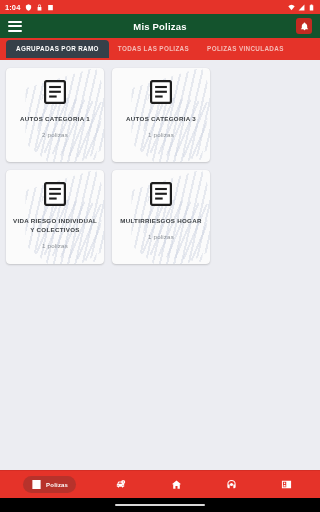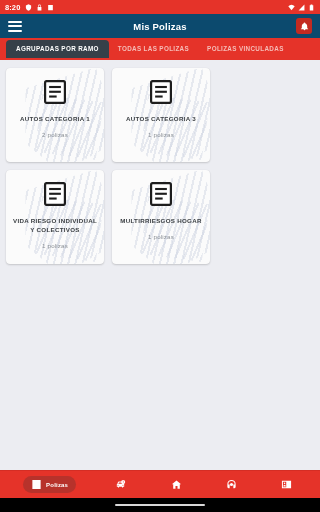--- a/index.html
+++ b/index.html
@@ -18,21 +18,21 @@
     display:flex; align-items:center; padding:0 5px; flex:0 0 auto;
   }
   .sb-time { font-size:7.5px; font-weight:bold; letter-spacing:.1px; }
   .sb-icons-left { display:flex; align-items:center; gap:4px; margin-left:5px; }
   .sb-right { margin-left:auto; display:flex; align-items:center; gap:3px; }
   .sb-ico { width:7px; height:7px; display:block; }
   .sb-ico svg { display:block; width:100%; height:100%; fill:#fff; }
 
   
   .appbar {
-    background:#0c4a6e; flex:0 0 auto;
+    background:#14532d; flex:0 0 auto;
     height:24px; display:flex; align-items:center; padding:0 8px; position:relative;
   }
   .hamburger { width:14px; height:11px; display:flex; flex-direction:column; justify-content:space-between; cursor:pointer; }
   .hamburger span { display:block; height:2px; background:#fff; border-radius:1px; }
   .appbar-title {
     position:absolute; left:0; right:0; text-align:center;
     font-size:9.5px; font-weight:bold; color:#fff; letter-spacing:.2px;
     pointer-events:none;
   }
   .appbar-action {
@@ -111,21 +111,21 @@
   
   .gesturebar { flex:0 0 auto; height:14px; background:#000; display:flex; align-items:center; justify-content:center; }
   .gesture-pill { width:90px; height:2px; border-radius:2px; background:#d8d8d8; }
 </style>
 </head>
 <body>
 
 <div class="phone">
 
   <div class="statusbar">
-    <div class="sb-time">8:20</div>
+    <div class="sb-time">1:04</div>
     <div class="sb-icons-left">
       <span class="sb-ico">
         <svg viewBox="0 0 24 24">
             <path d="M12 1 3 5v6c0 5.5 3.8 10.7 9 12 5.2-1.3 9-6.5 9-12V5l-9-4z"></path>
           </svg>
       </span>
       <span class="sb-ico">
         <svg viewBox="0 0 24 24">
             <path d="M7 10V7a5 5 0 0110 0v3h1.5v12h-13V10H7zm2 0h6V7a3 3 0 10-6 0v3z"></path>
           </svg>

